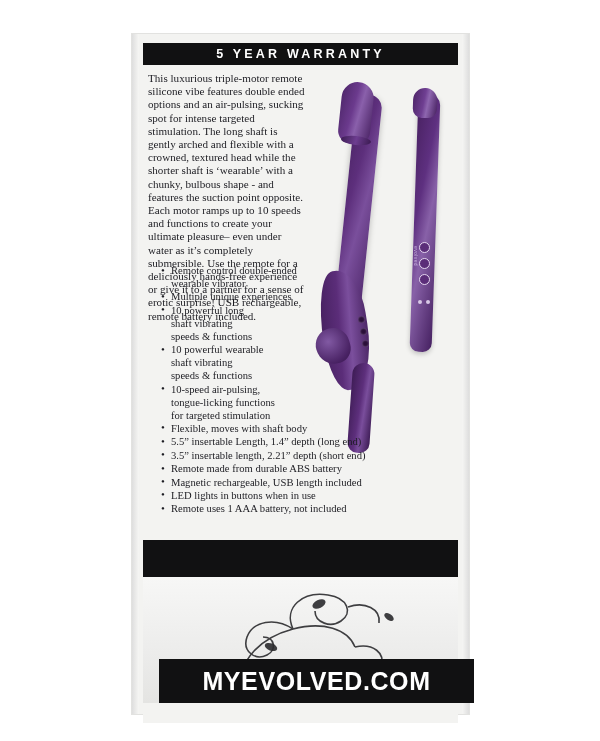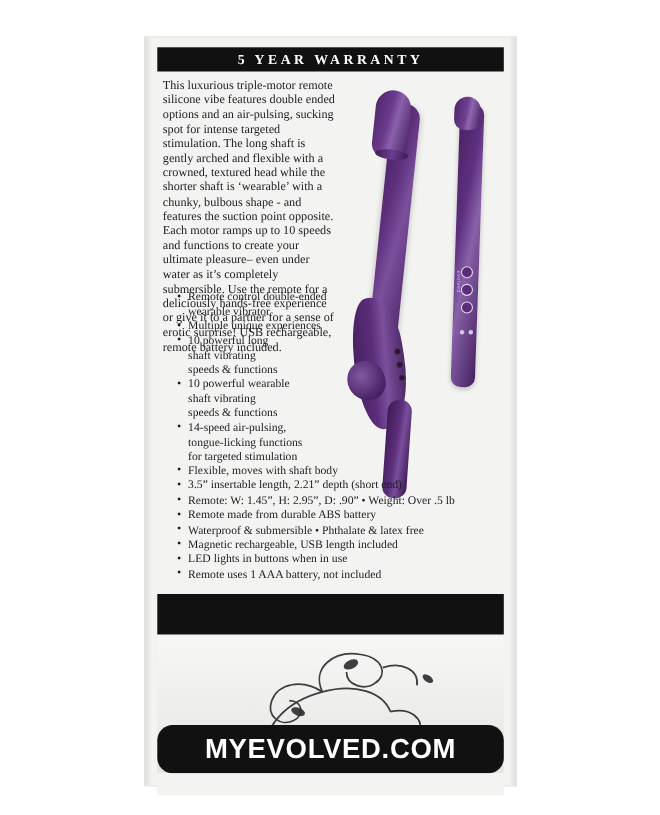--- a/index.html
+++ b/index.html
@@ -40,21 +40,21 @@
   
   .warranty {
     position: absolute;
     left: 11px;
     top: 9px;
     width: 315px;
     height: 22px;
     background: #111112;
     color: #ffffff;
     text-align: center;
-    font-family: Liberation Serif, serif;
+    font-family: Liberation Sans, sans-serif;
     font-size: 12.5px;
     letter-spacing: 3.2px;
     line-height: 22px;
     font-weight: bold;
   }
 
   
   .desc {
     position: absolute;
     left: 16px;
@@ -254,33 +254,32 @@
     top: 543px;
     width: 315px;
     height: 126px;
     background: linear-gradient(180deg, #f7f7f6 0%, #ececeb 60%, #e4e4e2 100%);
     overflow: hidden;
   }
   .lower-panel svg { position: absolute; left: 0; top: 0; }
 
   .url-band {
     position: absolute;
-    left: 11px;
+    left: 27px;
     top: 625px;
     width: 315px;
     height: 44px;
     background: #111112;
     color: #ffffff;
     text-align: center;
     line-height: 44px;
     font-size: 25px;
     letter-spacing: 0.6px;
     font-family: "Liberation Sans", sans-serif;
     font-weight: bold;
-    border-radius: 14px;
   }
   .foot-strip {
     position: absolute;
     left: 11px;
     top: 669px;
     width: 315px;
     height: 20px;
     background: #f3f3f1;
   }
 </style>
@@ -321,28 +320,27 @@
     <ul>
         <li class="narrow">Remote control double-ended
 wearable vibrator</li>
         <li class="narrow">Multiple unique experiences</li>
         <li class="narrow">10 powerful long
 shaft vibrating
 speeds &amp; functions</li>
         <li class="narrow">10 powerful wearable
 shaft vibrating
 speeds &amp; functions</li>
-        <li class="narrow">14-speed air-pulsing,
+        <li class="narrow">10-speed air-pulsing,
 tongue-licking functions
 for targeted stimulation</li>
         <li>Flexible, moves with shaft body</li>
+        <li>5.5” insertable Length, 1.4” depth (long end)</li>
         <li>3.5” insertable length, 2.21” depth (short end)</li>
-        <li>Remote: W: 1.45”, H: 2.95”, D: .90” • Weight: Over .5 lb</li>
         <li>Remote made from durable ABS battery</li>
-        <li>Waterproof &amp; submersible  • Phthalate &amp; latex free</li>
         <li>Magnetic rechargeable, USB length included</li>
         <li>LED lights in buttons when in use</li>
         <li>Remote uses 1 AAA battery, not included</li>
       </ul>
   </div>
 
   <div class="band-dark"></div>
 
   <div class="lower-panel">
     <svg width="315" height="126" viewBox="0 0 315 126">

